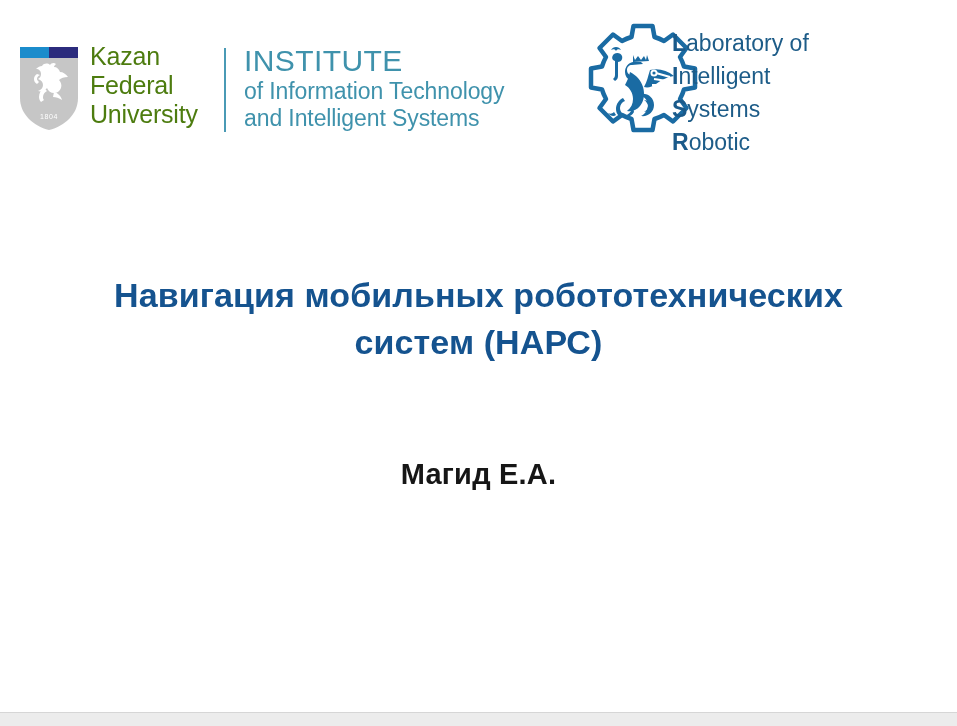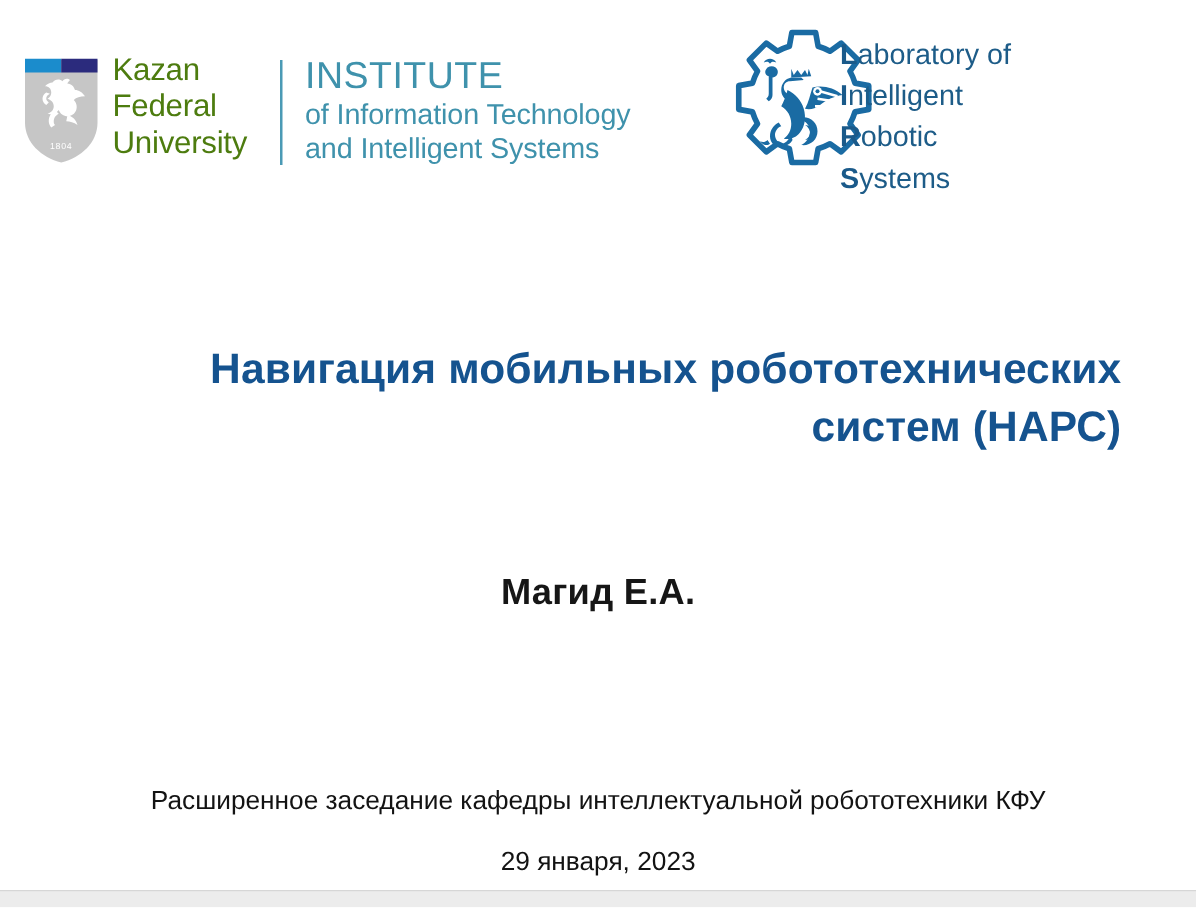--- a/index.html
+++ b/index.html
@@ -113,21 +113,21 @@
     font-weight: 700;
     color: #1a5a8a;
   }
 
   
   .title-block {
     position: absolute;
     left: 60px;
     top: 272px;
     width: 837px;
-    text-align: right;
+    text-align: center;
   }
   .slide-title {
     margin: 0;
     font-size: 34px;
     font-weight: 700;
     line-height: 1.38;
     color: #15538f;
     letter-spacing: 0.1px;
   }
 
@@ -258,33 +258,29 @@
         <path d="M45 78 c-4 2 -7 6 -7 11 c0 3 1 5 3 7 l3 -3 c-1 -1 -2 -3 -2 -5
                  c0 -3 2 -6 5 -7 Z"></path>
         <path d="M36 92 c-2 2 -4 2 -6 1 c2 3 6 4 8 2 Z"></path>
         <path d="M55 88 c-2 4 -5 7 -9 8 c3 2 8 0 10 -4 Z"></path>
       </g>
     </svg>
 
     <div class="lirs-text">
       <span class="ln"><span class="cap">L</span><span>aboratory of</span></span>
       <span class="ln"><span class="cap">I</span><span>ntelligent</span></span>
+      <span class="ln"><span class="cap">S</span><span>ystems</span></span>
       <span class="ln"><span class="cap">R</span><span>obotic</span></span>
-      <span class="ln"><span class="cap">S</span><span>ystems</span></span>
     </div>
   </div>
 
   <div class="title-block">
     <h1 class="slide-title">Навигация мобильных робототехнических систем (НАРС)</h1>
   </div>
 
   <div class="author-block">
     <p class="author-name">Магид Е.А.</p>
   </div>
 
-  <div class="footer-block">
-    <p class="footer-line">Расширенное заседание кафедры интеллектуальной робототехники КФУ</p>
-    <p class="footer-line date">29 января, 2023</p>
-  </div>
 
   <div class="bottom-strip"></div>
 
 </div>
 
 </body></html>

